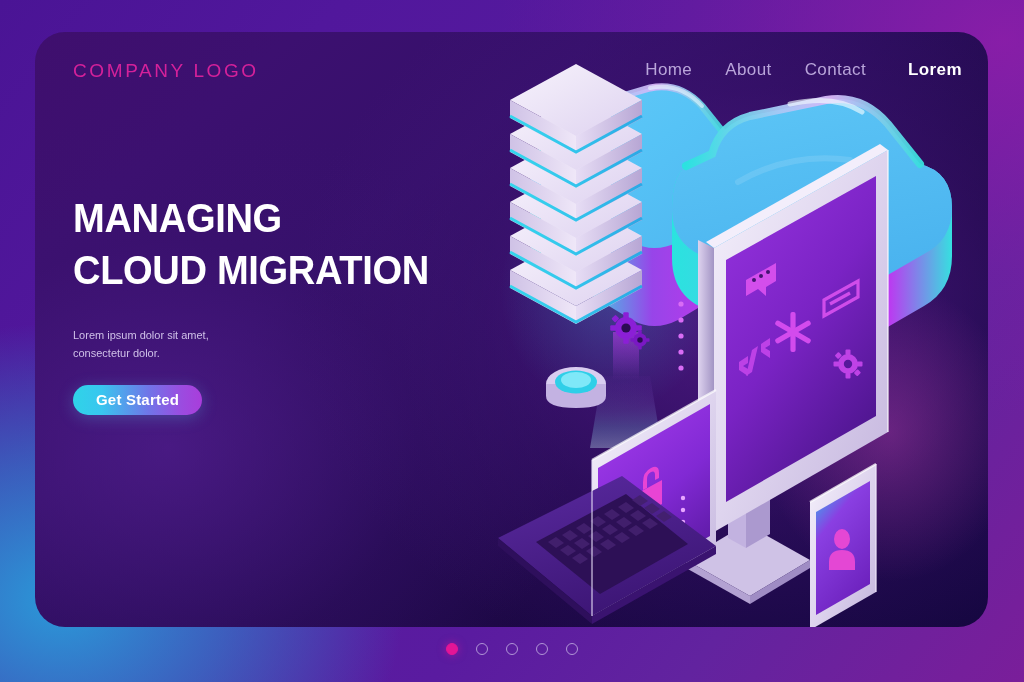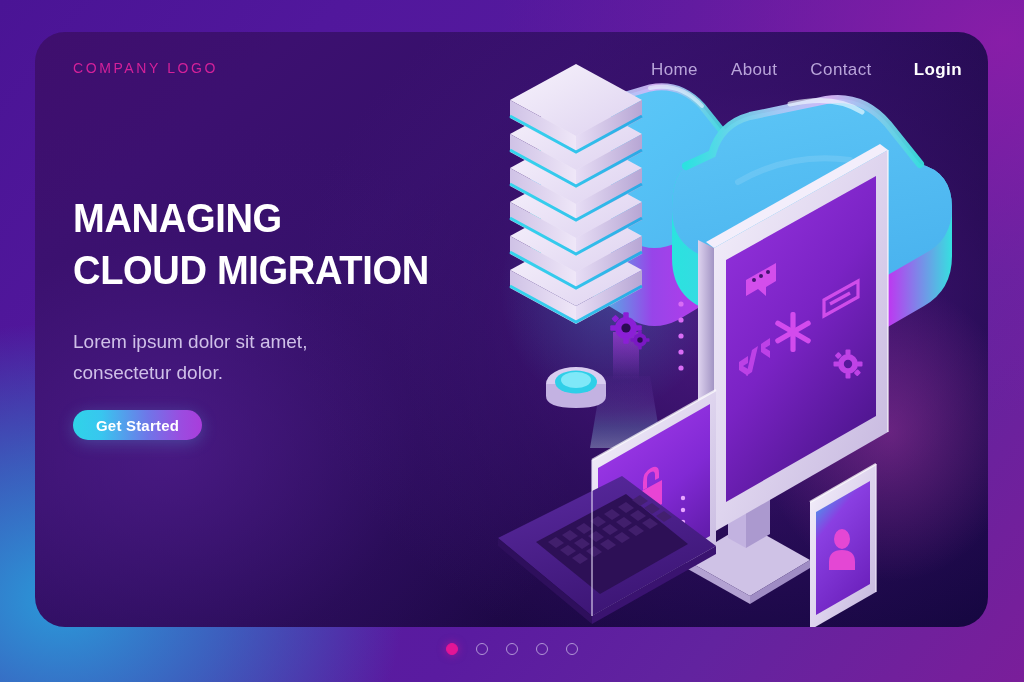--- a/index.html
+++ b/index.html
@@ -30,21 +30,21 @@
     overflow:hidden;
     background:
       radial-gradient(ellipse 620px 520px at 74% 46%, rgba(92,30,150,.72) 0%, rgba(70,22,125,.35) 42%, rgba(40,12,80,0) 72%),
       radial-gradient(ellipse 520px 430px at 14% 70%, rgba(86,32,148,.62) 0%, rgba(60,20,112,.25) 48%, rgba(30,10,66,0) 78%),
       linear-gradient(140deg, #3f0f6e 0%, #3c1070 16%, #35106a 34%, #280c58 52%, #1d0846 70%, #170742 85%, #160741 100%);
   }
 
   
   #logo {
     position:absolute; left:38px; top:28px;
-    font-size:14px; font-weight:400;
+    font-size:19px; font-weight:400;
     letter-spacing:2.6px;
     color:#d4219a;
     white-space:nowrap;
   }
 
   #nav {
     position:absolute; right:26px; top:28px;
     display:flex; align-items:center; gap:33px;
     white-space:nowrap;
   }
@@ -63,21 +63,21 @@
     line-height:1.28;
     letter-spacing:-.4px;
     color:#ffffff;
     transform:scaleX(.93);
     transform-origin:left center;
   }
   #headline .l2 { display:block; }
 
   #subtitle {
     margin-top:30px;
-    font-size:19px; line-height:1.62;
+    font-size:11px; line-height:1.62;
     color:#cfc0e8; font-weight:400;
   }
 
   #cta {
     margin-top:22px;
     display:inline-flex; align-items:center; justify-content:center;
     height:30px; padding:0 23px;
     border:none; border-radius:16px;
     background:linear-gradient(90deg,#2fd4e8 0%, #38c6ef 22%, #6f76e8 58%, #9b4ce0 84%, #a93ddb 100%);
     color:#ffffff; font-size:15px; font-weight:700;
@@ -105,21 +105,21 @@
 <div id="stage">
 
   <div id="card">
 
     <div id="logo">COMPANY LOGO</div>
 
     <nav id="nav">
       <a class="nav-link">Home</a>
       <a class="nav-link">About</a>
       <a class="nav-link">Contact</a>
-      <a class="nav-link login">Login</a>
+      <a class="nav-link login">Lorem</a>
     </nav>
 
     <div id="copy">
       <h1 id="headline">
         <span>MANAGING</span>
         <span class="l2">CLOUD MIGRATION</span>
       </h1>
 
       <p id="subtitle">
         <span>Lorem ipsum dolor sit amet,</span><br>

